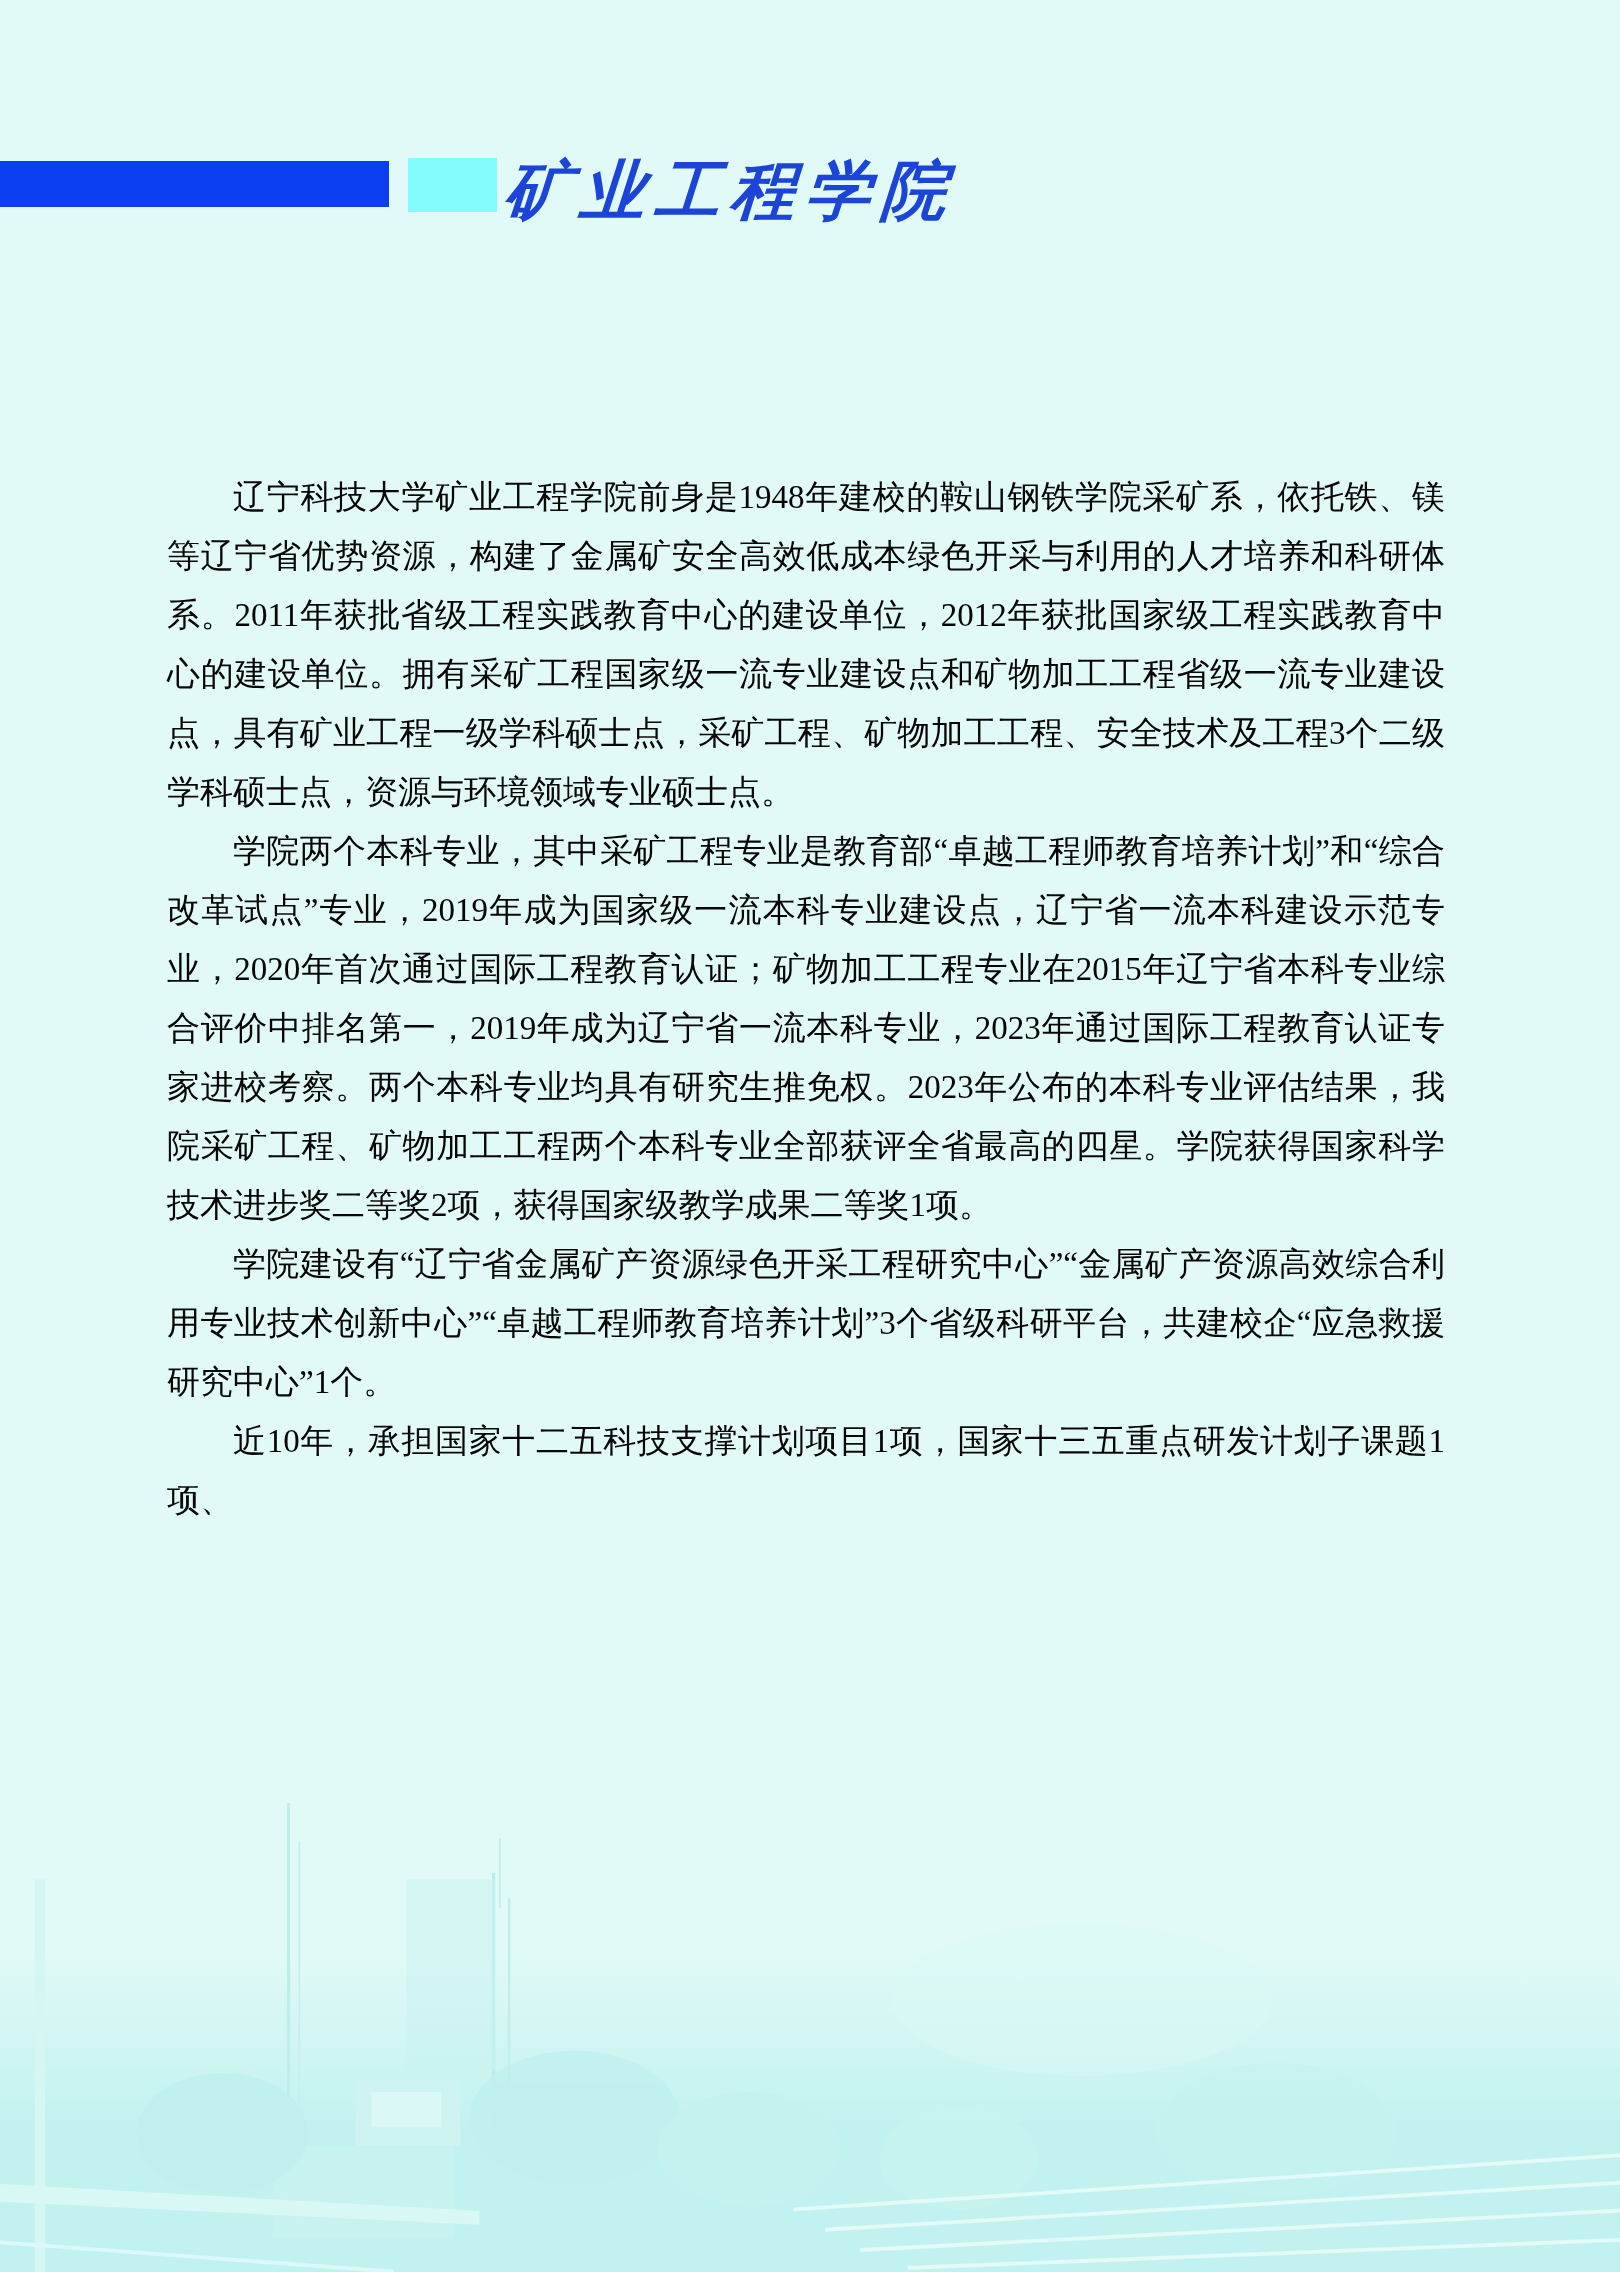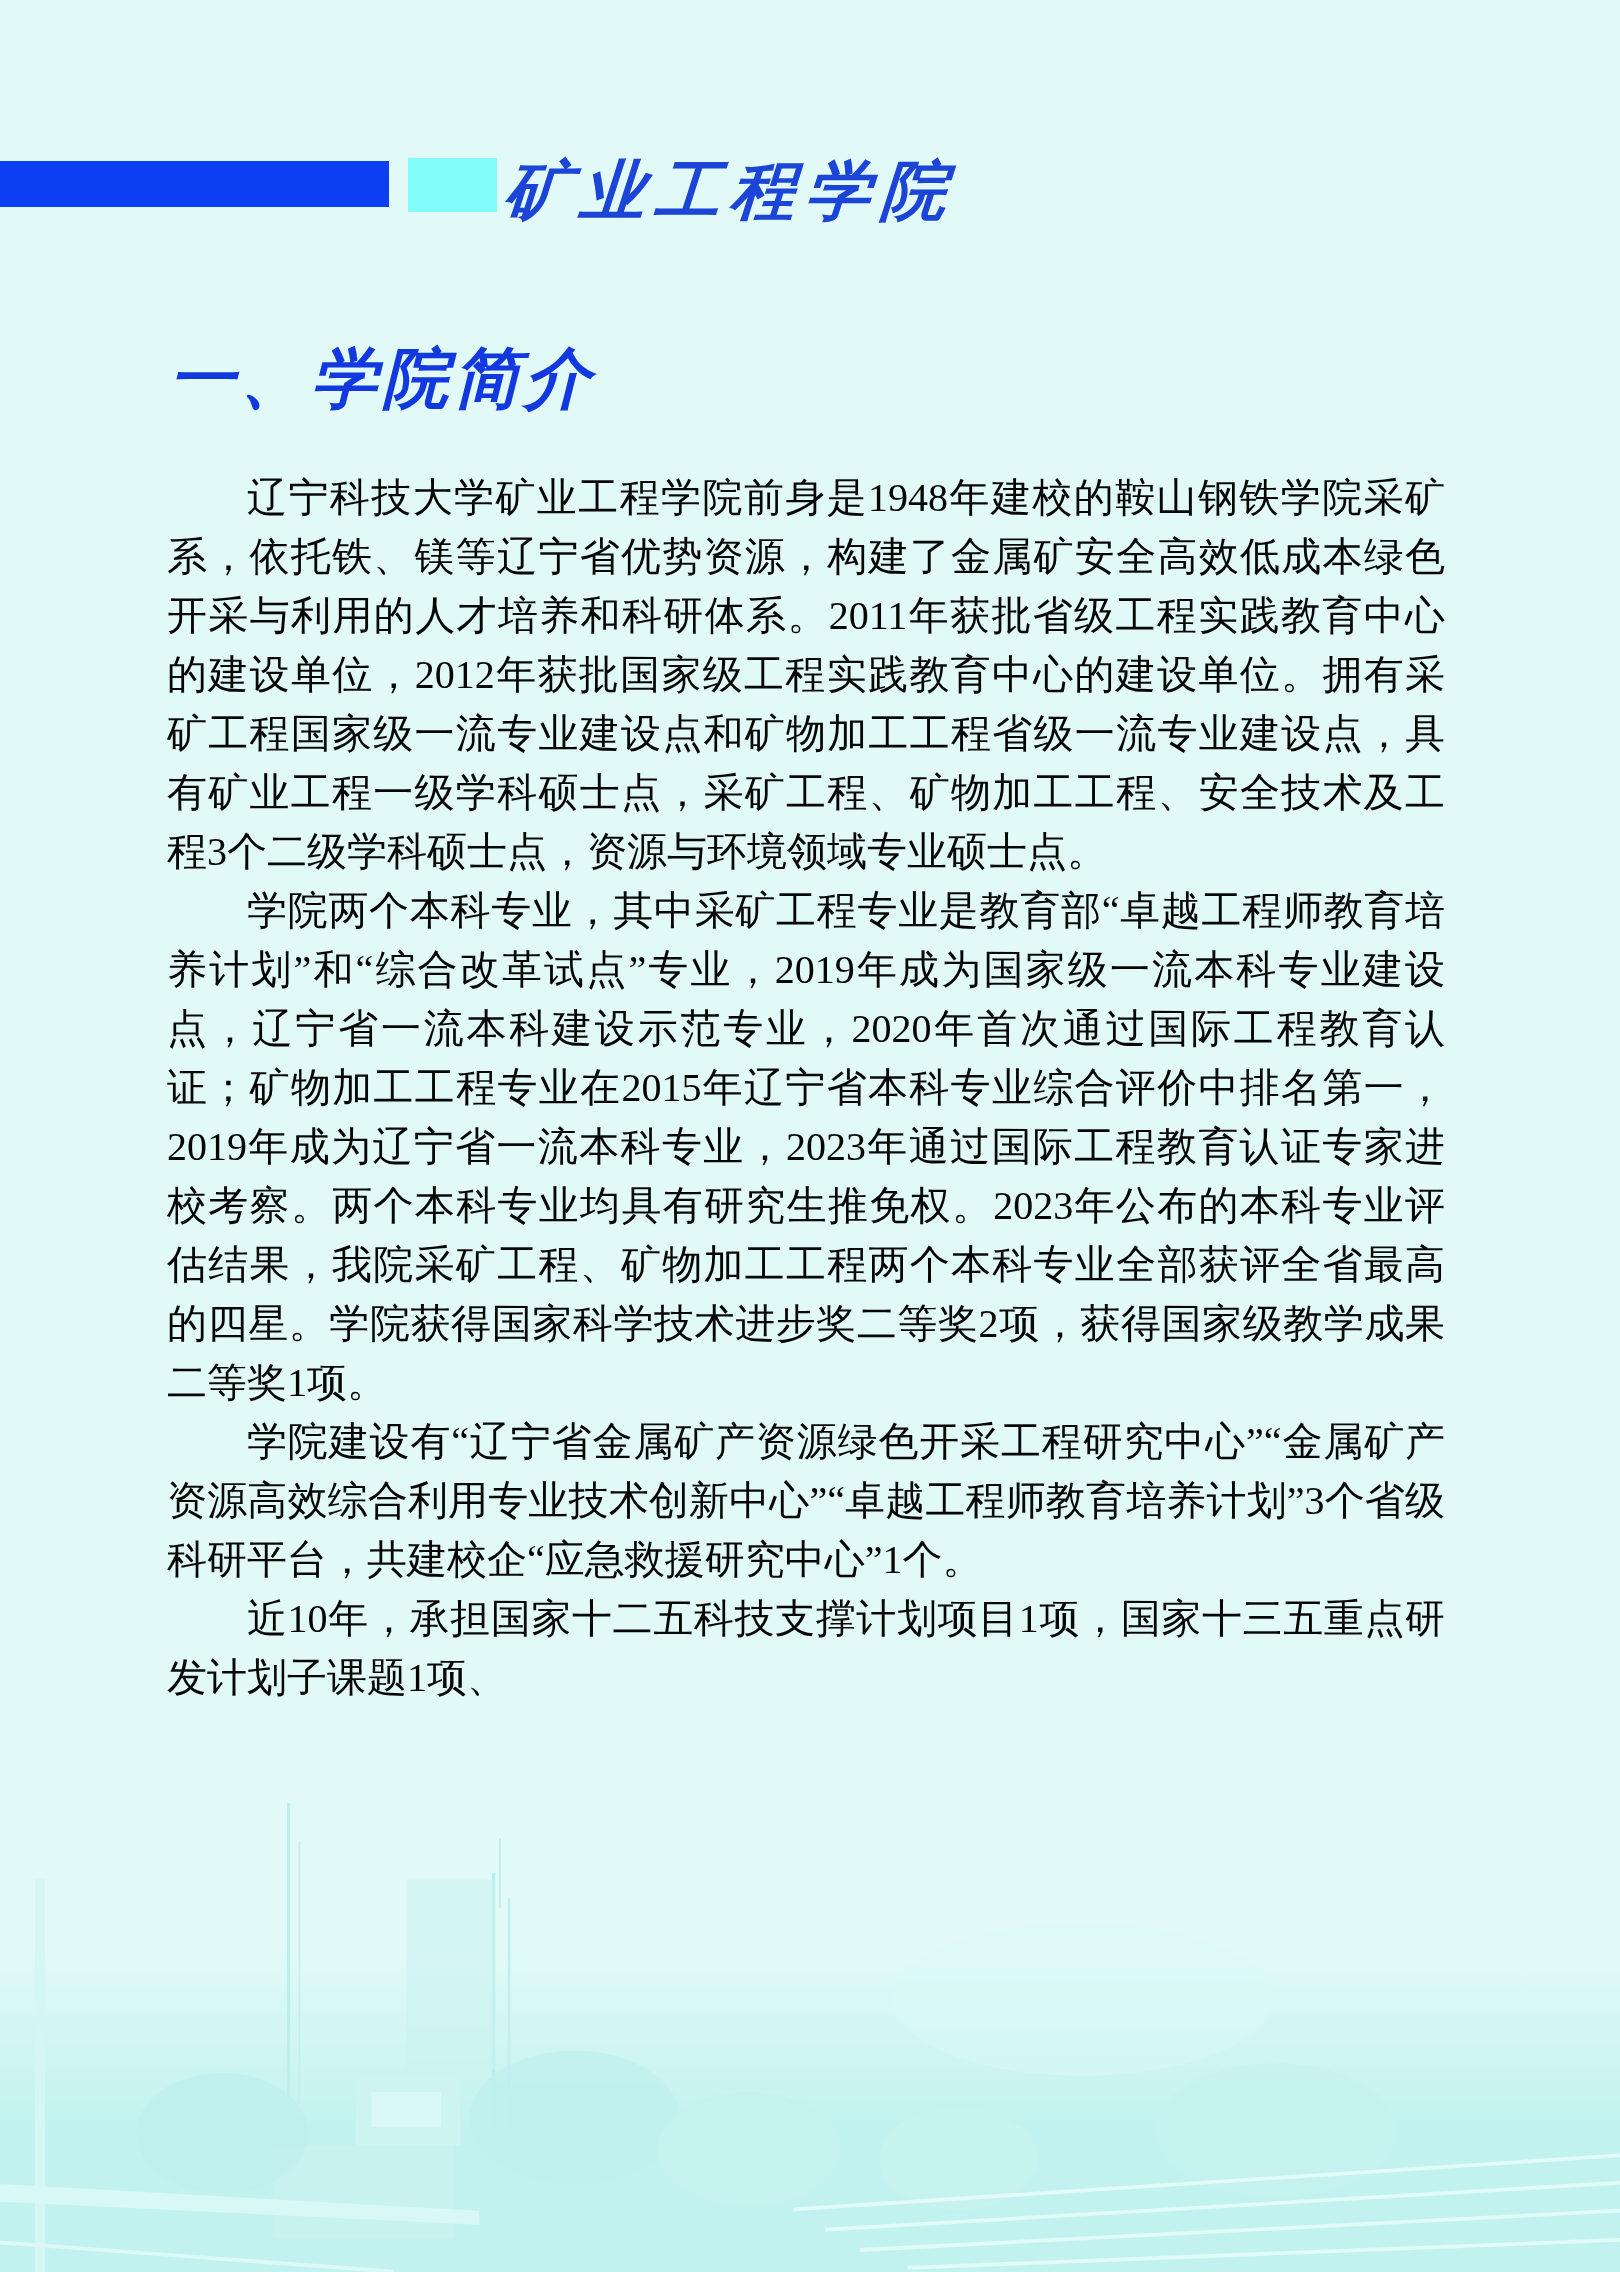--- a/index.html
+++ b/index.html
@@ -32,21 +32,21 @@
   .section-heading{
     position:absolute;left:169px;top:339px;
     font-size:66px;line-height:1.2;
     font-weight:bold;font-style:italic;
     color:#1238df;letter-spacing:5.1px;
     white-space:nowrap;
   }
   
   .article{
     position:absolute;left:167px;top:468px;width:1278px;
-    font-size:40px;line-height:59px;
+    font-size:33px;line-height:59px;
     color:#060606;
     text-align:justify;
     text-justify:inter-ideograph;
     z-index:2;
   }
   .article p{margin:0;text-indent:2em;}
   
   .watermark{
     position:absolute;left:0;bottom:0;width:1620px;height:470px;
     z-index:1;pointer-events:none;
@@ -54,21 +54,20 @@
 </style>
 </head>
 <body>
 
 <div class="page">
 
   <div class="header-bar"></div>
   <div class="header-square"></div>
   <div class="header-title">矿业工程学院</div>
 
-  <div class="section-heading">一、学院简介</div>
 
   <svg class="watermark" viewBox="0 0 2552 740" xmlns="http://www.w3.org/2000/svg" aria-hidden="true">
     <defs>
       <linearGradient id="fadeTint" x1="0" y1="0" x2="0" y2="1">
         <stop offset="0" stop-color="#c2f2ef" stop-opacity="0"></stop>
         <stop offset="1" stop-color="#c2f2ef" stop-opacity="1"></stop>
       </linearGradient>
     </defs>
 
     <rect x="0" y="230" width="2552" height="280" fill="url(#fadeTint)"></rect>

